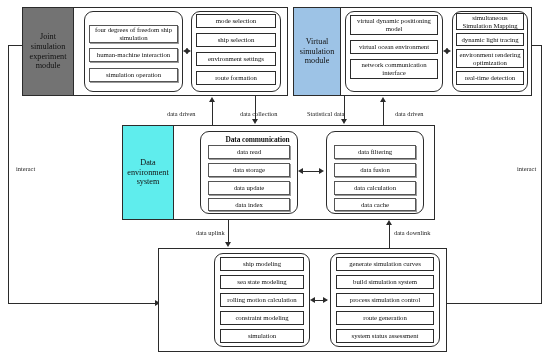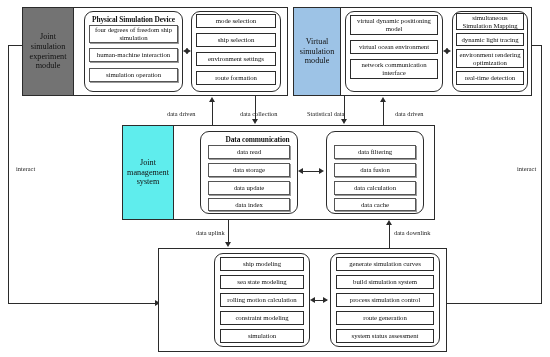--- a/index.html
+++ b/index.html
@@ -97,21 +97,20 @@
   <div class="arr arr-l" style="left:441px;top:299.5px;"></div>
   <div class="edgelbl" style="left:517px;top:165px;">interact</div>
 
   <div class="panel" style="left:22px;top:7px;width:266px;height:89px;"></div>
 
   <div class="modblock" style="left:22px;top:7px;width:52px;height:89px;background:#737373;">
     <span>Joint simulation experiment module</span>
   </div>
 
   <div class="group" style="left:84px;top:11px;width:99px;height:81px;"></div>
-  <div class="grouptitle" style="left:84px;top:15px;width:99px;">Physical Simulation Device</div>
   <div class="leaf" style="left:89px;top:25px;width:89px;height:18px;">four degrees of freedom ship simulation</div>
   <div class="leaf" style="left:89px;top:48px;width:89px;height:14px;">human-machine interaction</div>
   <div class="leaf" style="left:89px;top:68px;width:89px;height:14px;">simulation operation</div>
 
   <div class="group" style="left:191px;top:11px;width:90px;height:81px;"></div>
   <div class="leaf plain" style="left:196px;top:14px;width:80px;height:14px;">mode selection</div>
   <div class="leaf plain" style="left:196px;top:33px;width:80px;height:14px;">ship selection</div>
   <div class="leaf plain" style="left:196px;top:52px;width:80px;height:14px;">environment settings</div>
   <div class="leaf plain" style="left:196px;top:71px;width:80px;height:14px;">route formation</div>
 
@@ -134,21 +133,21 @@
   <div class="leaf plain" style="left:456px;top:33px;width:68px;height:13px;">dynamic light tracing</div>
   <div class="leaf plain" style="left:456px;top:49px;width:68px;height:19px;">environment rendering optimization</div>
   <div class="leaf plain" style="left:456px;top:71px;width:68px;height:14px;">real-time detection</div>
 
   <div class="arr arr-l" style="left:443px;top:48px;"></div>
   <div class="arr arr-r" style="left:446px;top:48px;"></div>
 
   <div class="panel" style="left:122px;top:125px;width:313px;height:95px;"></div>
 
   <div class="modblock" style="left:122px;top:125px;width:52px;height:95px;background:#5FEDED;">
-    <span>Joint management system</span>
+    <span>Data environment system</span>
   </div>
 
   <div class="group" style="left:200px;top:131px;width:98px;height:83px;"></div>
   <div class="grouptitle" style="left:200px;top:135px;width:115px;">Data communication</div>
   <div class="leaf" style="left:208px;top:145px;width:82px;height:14px;">data read</div>
   <div class="leaf" style="left:208px;top:163px;width:82px;height:14px;">data storage</div>
   <div class="leaf" style="left:208px;top:181px;width:82px;height:14px;">data update</div>
   <div class="leaf" style="left:208px;top:198px;width:82px;height:13px;">data index</div>
 
   <div class="group" style="left:326px;top:131px;width:98px;height:83px;"></div>

